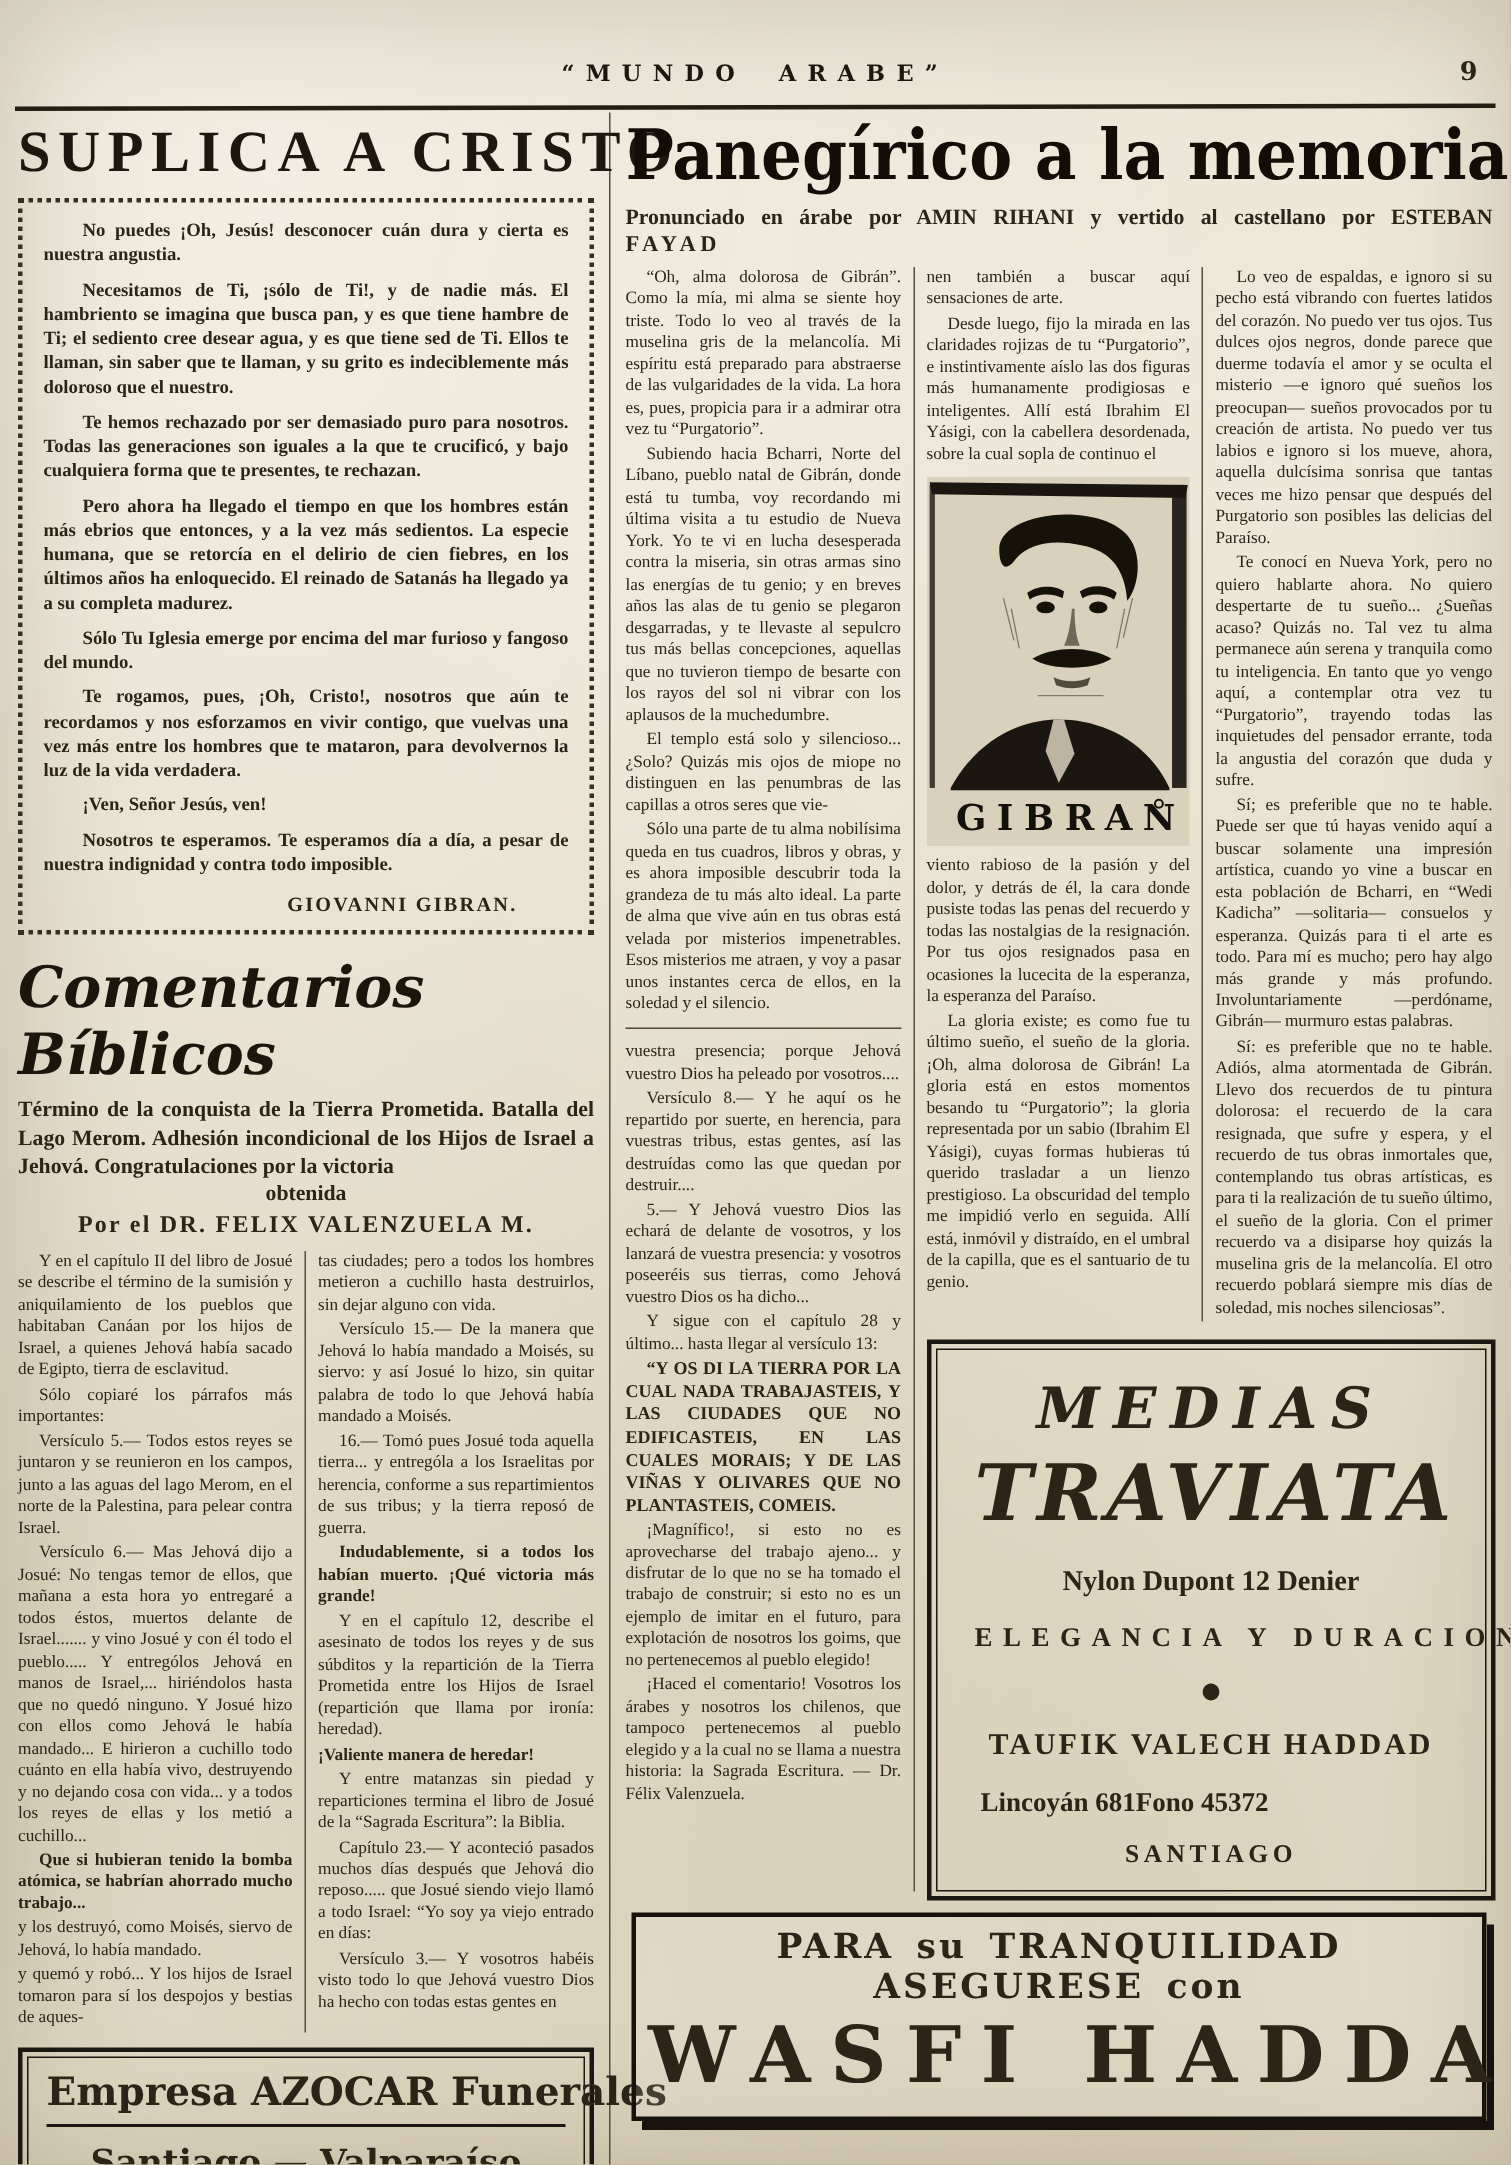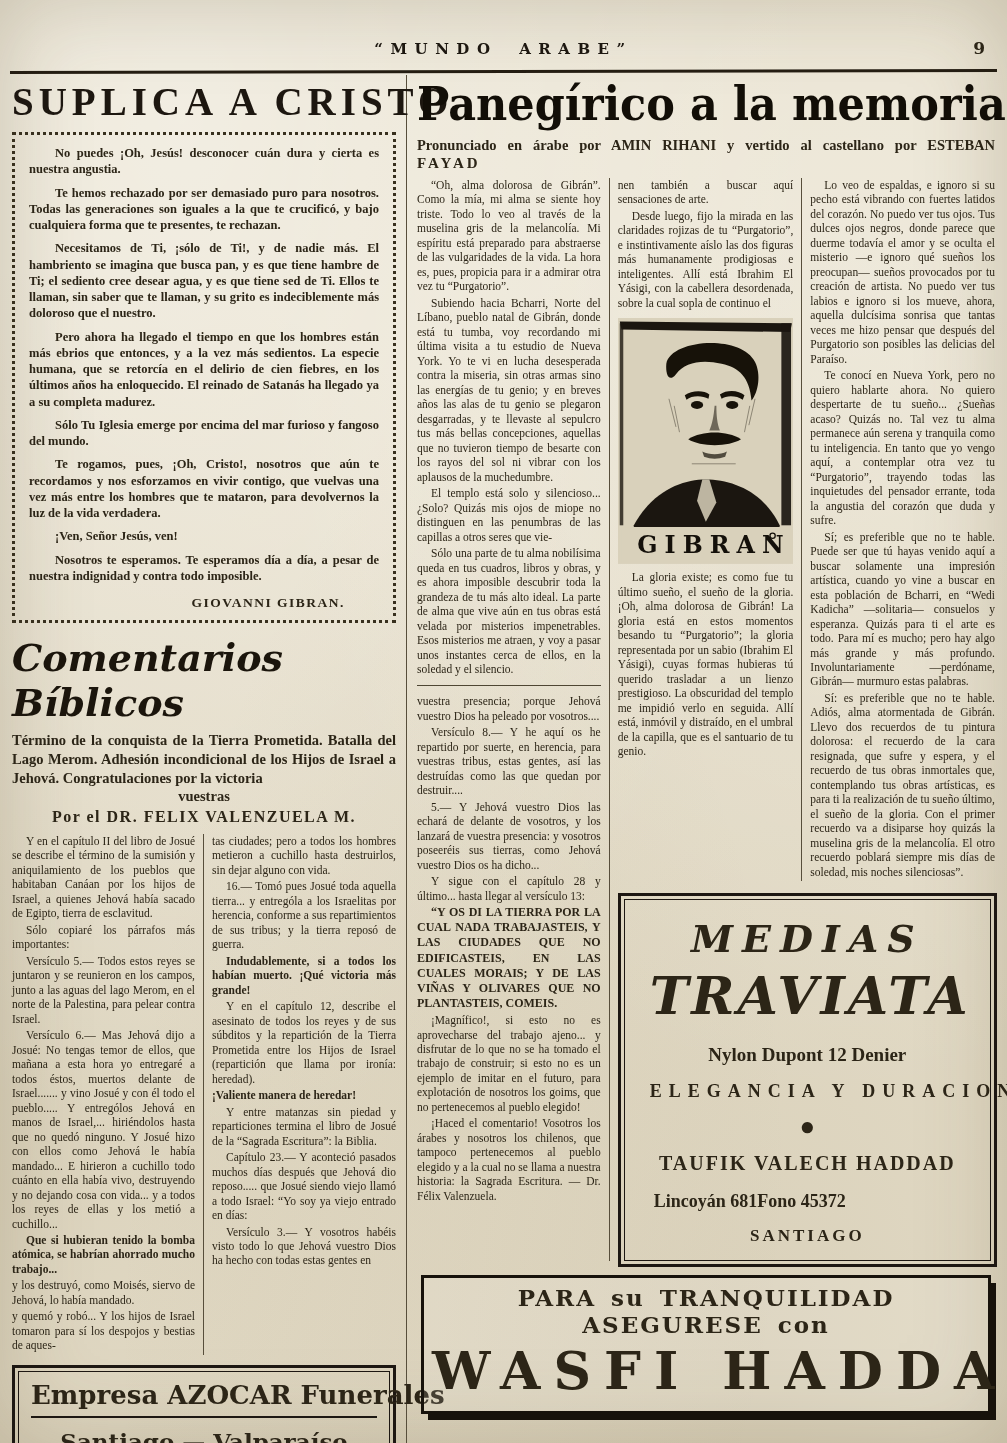--- a/index.html
+++ b/index.html
@@ -92,47 +92,48 @@
   <hr class="headrule">
 
   <div class="content">
 
     <div class="left">
 
       <h1 class="suplica-title">SUPLICA A CRISTO</h1>
 
       <div class="prayer-box">
         <p>No puedes ¡Oh, Jesús! desconocer cuán dura y cierta es nuestra angustia.</p>
+        <p>Necesitamos de Ti, ¡sólo de Ti!, y de nadie más. El hambriento se imagina que busca pan, y es que tiene hambre de Ti; el sediento cree desear agua, y es que tiene sed de Ti. Ellos te llaman, sin saber que te llaman, y su grito es indeciblemente más doloroso que el nuestro.</p>
         <p>Te hemos rechazado por ser demasiado puro para nosotros. Todas las generaciones son iguales a la que te crucificó, y bajo cualquiera forma que te presentes, te rechazan.</p>
-        <p>Necesitamos de Ti, ¡sólo de Ti!, y de nadie más. El hambriento se imagina que busca pan, y es que tiene hambre de Ti; el sediento cree desear agua, y es que tiene sed de Ti. Ellos te llaman, sin saber que te llaman, y su grito es indeciblemente más doloroso que el nuestro.</p>
         <p>Pero ahora ha llegado el tiempo en que los hombres están más ebrios que entonces, y a la vez más sedientos. La especie humana, que se retorcía en el delirio de cien fiebres, en los últimos años ha enloquecido. El reinado de Satanás ha llegado ya a su completa madurez.</p>
         <p>Sólo Tu Iglesia emerge por encima del mar furioso y fangoso del mundo.</p>
         <p>Te rogamos, pues, ¡Oh, Cristo!, nosotros que aún te recordamos y nos esforzamos en vivir contigo, que vuelvas una vez más entre los hombres que te mataron, para devolvernos la luz de la vida verdadera.</p>
         <p>¡Ven, Señor Jesús, ven!</p>
         <p>Nosotros te esperamos. Te esperamos día a día, a pesar de nuestra indignidad y contra todo imposible.</p>
         <div class="signature">GIOVANNI GIBRAN.</div>
       </div>
 
       <h2 class="com-title">Comentarios Bíblicos</h2>
       <p class="deck">Término de la conquista de la Tierra Prometida. Batalla del Lago Merom. Adhesión incondicional de los Hijos de Israel a Jehová. Congratulaciones por la victoria</p>
-      <p class="deck-center">vuestras</p>
+      <p class="deck-center">obtenida</p>
       <p class="com-byline">Por el DR. FELIX VALENZUELA M.</p>
 
       <div class="twocol bt">
         <div class="c1">
           <p>Y en el capítulo II del libro de Josué se describe el término de la sumisión y aniquilamiento de los pueblos que habitaban Canáan por los hijos de Israel, a quienes Jehová había sacado de Egipto, tierra de esclavitud.</p>
           <p>Sólo copiaré los párrafos más importantes:</p>
           <p>Versículo 5.— Todos estos reyes se juntaron y se reunieron en los campos, junto a las aguas del lago Merom, en el norte de la Palestina, para pelear contra Israel.</p>
           <p>Versículo 6.— Mas Jehová dijo a Josué: No tengas temor de ellos, que mañana a esta hora yo entregaré a todos éstos, muertos delante de Israel....... y vino Josué y con él todo el pueblo..... Y entrególos Jehová en manos de Israel,... hiriéndolos hasta que no quedó ninguno. Y Josué hizo con ellos como Jehová le había mandado... E hirieron a cuchillo todo cuánto en ella había vivo, destruyendo y no dejando cosa con vida... y a todos los reyes de ellas y los metió a cuchillo...</p>
           <p class="b">Que si hubieran tenido la bomba atómica, se habrían ahorrado mucho trabajo...</p>
           <p class="noindent">y los destruyó, como Moisés, siervo de Jehová, lo había mandado.</p>
           <p class="noindent">y quemó y robó... Y los hijos de Israel tomaron para sí los despojos y bestias de aques-</p>
         </div>
         <div class="c2">
           <p class="noindent">tas ciudades; pero a todos los hombres metieron a cuchillo hasta destruirlos, sin dejar alguno con vida.</p>
+          <p>Versículo 15.— De la manera que Jehová lo había mandado a Moisés, su siervo: y así Josué lo hizo, sin quitar palabra de todo lo que Jehová había mandado a Moisés.</p>
           <p>16.— Tomó pues Josué toda aquella tierra... y entrególa a los Israelitas por herencia, conforme a sus repartimientos de sus tribus; y la tierra reposó de guerra.</p>
           <p class="b">Indudablemente, si a todos los habían muerto. ¡Qué victoria más grande!</p>
           <p>Y en el capítulo 12, describe el asesinato de todos los reyes y de sus súbditos y la repartición de la Tierra Prometida entre los Hijos de Israel (repartición que llama por ironía: heredad).</p>
           <p class="b noindent">¡Valiente manera de heredar!</p>
           <p>Y entre matanzas sin piedad y reparticiones termina el libro de Josué de la “Sagrada Escritura”: la Biblia.</p>
           <p>Capítulo 23.— Y aconteció pasados muchos días después que Jehová dio reposo..... que Josué siendo viejo llamó a todo Israel: “Yo soy ya viejo entrado en días:</p>
           <p>Versículo 3.— Y vosotros habéis visto todo lo que Jehová vuestro Dios ha hecho con todas estas gentes en</p>
         </div>
       </div>
 
@@ -203,20 +204,21 @@
 
               <path d="M18,236 C40,196 74,184 100,184 C130,184 166,198 184,236 L184,238 L18,238 Z" fill="#1b1610"></path>
               <path d="M96,184 L104,184 L112,210 L100,232 L90,208 Z" fill="#d9d1bb" opacity=".85"></path>
 
               <rect x="4" y="238" width="192" height="40" fill="#d9d1bb"></rect>
               <text x="22" y="268" font-family="DejaVu Serif, serif" font-weight="bold" font-size="27" letter-spacing="8" fill="#14100a">GIBRAN</text>
               <circle cx="176" cy="248" r="3" fill="none" stroke="#14100a" stroke-width="1.5"></circle>
             </svg>
           </div>
 
+          <p class="noindent">viento rabioso de la pasión y del dolor, y detrás de él, la cara donde pusiste todas las penas del recuerdo y todas las nostalgias de la resignación. Por tus ojos resignados pasa en ocasiones la lucecita de la esperanza, la esperanza del Paraíso.</p>
           <p>La gloria existe; es como fue tu último sueño, el sueño de la gloria. ¡Oh, alma dolorosa de Gibrán! La gloria está en estos momentos besando tu “Purgatorio”; la gloria representada por un sabio (Ibrahim El Yásigi), cuyas formas hubieras tú querido trasladar a un lienzo prestigioso. La obscuridad del templo me impidió verlo en seguida. Allí está, inmóvil y distraído, en el umbral de la capilla, que es el santuario de tu genio.</p>
         </div>
 
         <div class="colC">
           <p>Lo veo de espaldas, e ignoro si su pecho está vibrando con fuertes latidos del corazón. No puedo ver tus ojos. Tus dulces ojos negros, donde parece que duerme todavía el amor y se oculta el misterio —e ignoro qué sueños los preocupan— sueños provocados por tu creación de artista. No puedo ver tus labios e ignoro si los mueve, ahora, aquella dulcísima sonrisa que tantas veces me hizo pensar que después del Purgatorio son posibles las delicias del Paraíso.</p>
           <p>Te conocí en Nueva York, pero no quiero hablarte ahora. No quiero despertarte de tu sueño... ¿Sueñas acaso? Quizás no. Tal vez tu alma permanece aún serena y tranquila como tu inteligencia. En tanto que yo vengo aquí, a contemplar otra vez tu “Purgatorio”, trayendo todas las inquietudes del pensador errante, toda la angustia del corazón que duda y sufre.</p>
           <p>Sí; es preferible que no te hable. Puede ser que tú hayas venido aquí a buscar solamente una impresión artística, cuando yo vine a buscar en esta población de Bcharri, en “Wedi Kadicha” —solitaria— consuelos y esperanza. Quizás para ti el arte es todo. Para mí es mucho; pero hay algo más grande y más profundo. Involuntariamente —perdóname, Gibrán— murmuro estas palabras.</p>
           <p>Sí: es preferible que no te hable. Adiós, alma atormentada de Gibrán. Llevo dos recuerdos de tu pintura dolorosa: el recuerdo de la cara resignada, que sufre y espera, y el recuerdo de tus obras inmortales que, contemplando tus obras artísticas, es para ti la realización de tu sueño último, el sueño de la gloria. Con el primer recuerdo va a disiparse hoy quizás la muselina gris de la melancolía. El otro recuerdo poblará siempre mis días de soledad, mis noches silenciosas”.</p>
         </div>
 

